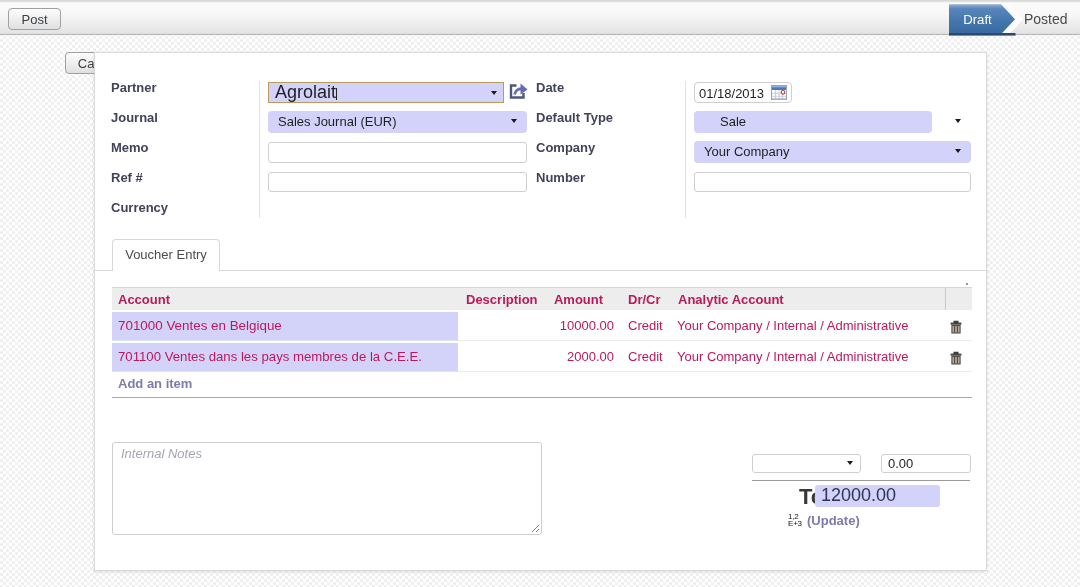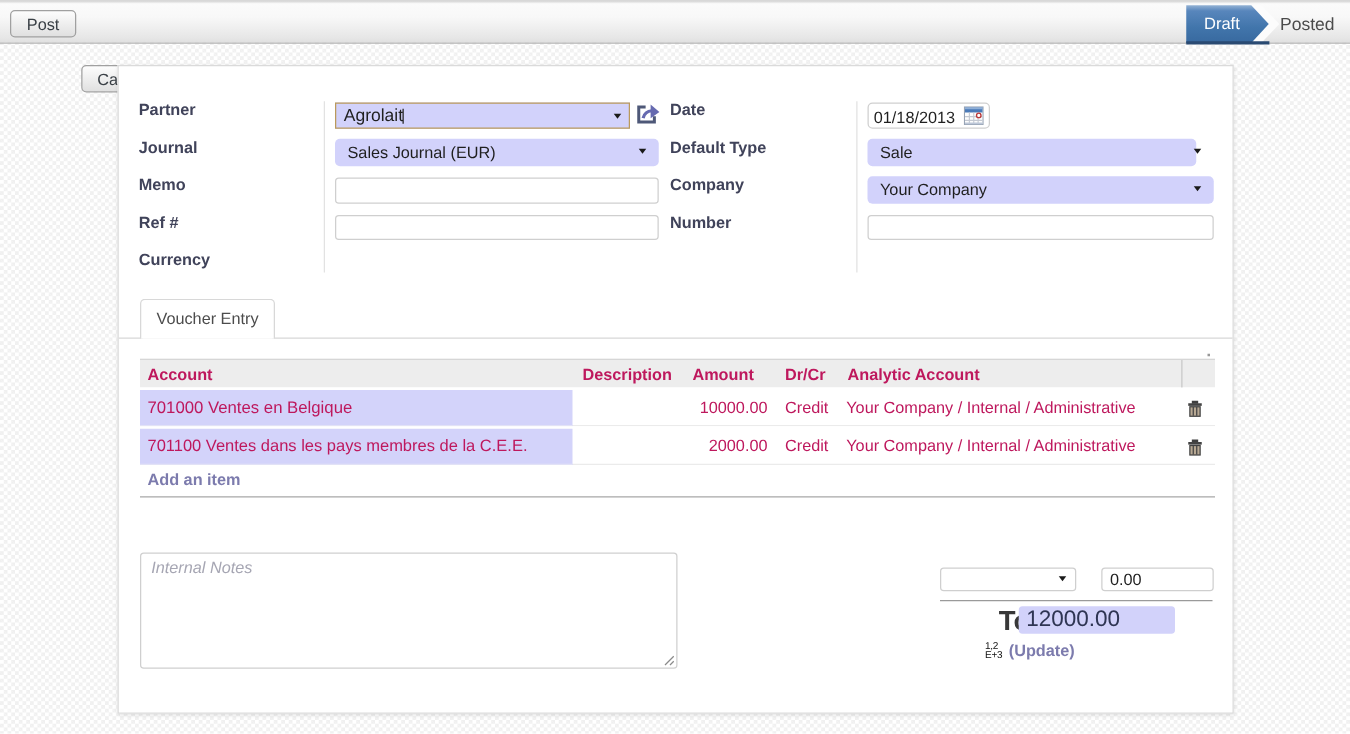--- a/index.html
+++ b/index.html
@@ -21,21 +21,21 @@
 #btn-post { left:8px; width:53px; }
 #btn-cancel { left:65px; width:66px;margin-top:44px; }
 #posted { left:1024px; top:11px; font-size:14px; color:#4a4a4a; }
 #panel { left:94px; top:52px; width:893px; height:519px; background:#fff; border:1px solid #dadada;
   box-shadow:0 1px 3px rgba(0,0,0,0.12); }
 .lbl { position:absolute; font-size:13px; font-weight:bold; color:#40435a; line-height:14px; }
 .vsep { position:absolute; width:1px; height:137px; top:81px; background:#e2e2e2; }
 .lavsel { position:absolute; background:#d2d2fb; border-radius:4px; font-size:13px; color:#1f1f1f; }
 .winput { position:absolute; background:#fff; border:1px solid #cfcfcf; border-radius:3px; font-size:13px; color:#1f1f1f; }
 .caret { position:absolute; width:0; height:0; border-left:3.6px solid transparent; border-right:3.6px solid transparent; border-top:4.2px solid #1a1a1a; }
-#fld-partner { left:268px; top:82px; width:236px; height:21px; background:#d2d2fb; border:1px solid #bb9a5c; font-size:14px; color:#1f1f1f; line-height:19px; padding-left:6px; }
+#fld-partner { left:268px; top:82px; width:236px; height:21px; background:#d2d2fb; border:1px solid #bb9a5c; font-size:18px; color:#1f1f1f; line-height:19px; padding-left:6px; }
 .tbl-row { position:absolute; left:112px; width:860px; background:#fff; }
 .cell-txt { position:absolute; font-size:13px; color:#be185d; }
 </style>
 </head>
 <body>
 <div id="page">
 
   <div class="abs" id="topbar"></div>
   <div class="btn" id="btn-post">Post</div>
   <div class="btn" id="btn-cancel">Cancel</div>
@@ -85,21 +85,21 @@
 
   <div class="winput" style="left:694px;top:82px;width:98px;height:21px;border-radius:4px;line-height:21px;padding-left:4px">01/18/2013</div>
   <svg class="abs" style="left:771px;top:85px;width:16px;height:15px" viewBox="0 0 16 15">
     <rect x="0.5" y="0.5" width="15" height="14" fill="#fdfdfd" stroke="#97a3b4" stroke-width="1"></rect>
     <rect x="1" y="1" width="14" height="4" fill="#4a7ab8"></rect>
     <rect x="1" y="1" width="14" height="1.4" fill="#8fb0d8"></rect>
     <path d="M1 8.3 H15 M1 11.3 H15 M4.5 5 V14 M8 5 V14 M11.5 5 V14" stroke="#c4c9d2" stroke-width="0.9"></path>
     <rect x="1" y="13" width="14" height="1.4" fill="#bdc7d8"></rect>
     <circle cx="12" cy="7.3" r="1.8" fill="#ffffff" stroke="#bb3a3a" stroke-width="1.1"></circle>
   </svg>
-  <div class="lavsel" style="left:694px;top:111px;width:263px;height:22px;line-height:22px;padding-left:10px">Sale</div>
+  <div class="lavsel" style="left:694px;top:111px;width:238px;height:22px;line-height:22px;padding-left:26px">Sale</div>
   <div class="caret" style="left:955px;top:119px"></div>
   <div class="lavsel" style="left:694px;top:141px;width:277px;height:22px;line-height:22px;padding-left:10px">Your Company</div>
   <div class="caret" style="left:955px;top:149px"></div>
   <div class="winput" style="left:694px;top:172px;width:277px;height:20px"></div>
 
   <div class="abs" style="left:95px;top:270px;width:891px;height:1px;background:#d8d8d8"></div>
   <div class="abs" style="left:112px;top:239px;width:108px;height:32px;background:#fff;border:1px solid #d8d8d8;border-bottom:none;border-radius:4px 4px 0 0;font-size:13px;color:#4c4c4c;text-align:center;line-height:30px">Voucher Entry</div>
 
   <div class="abs" style="left:112px;top:287px;width:860px;height:23px;background:#ededed;border-top:1px solid #d6d6d6">
     <div class="cell-txt" style="left:6px;top:4px;font-weight:bold">Account</div>

